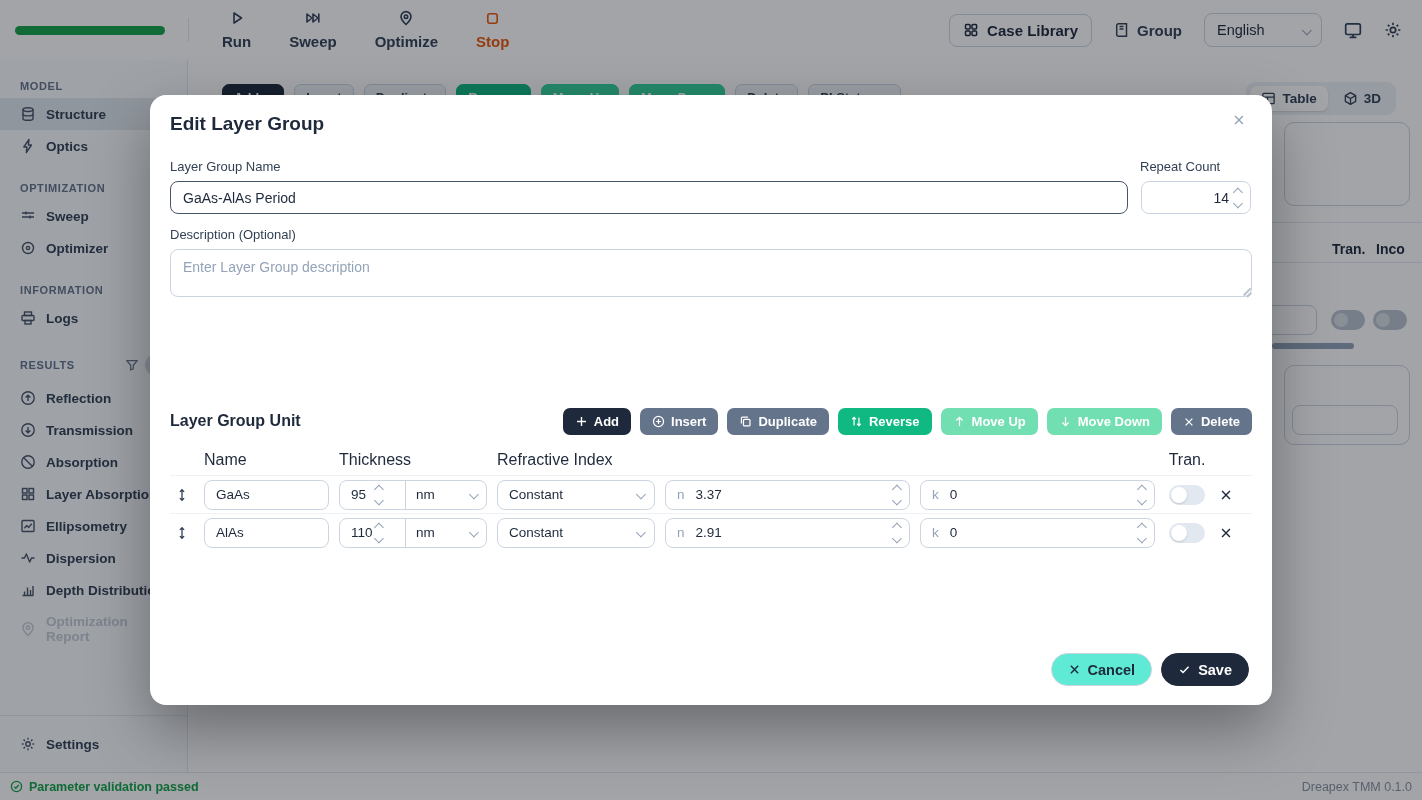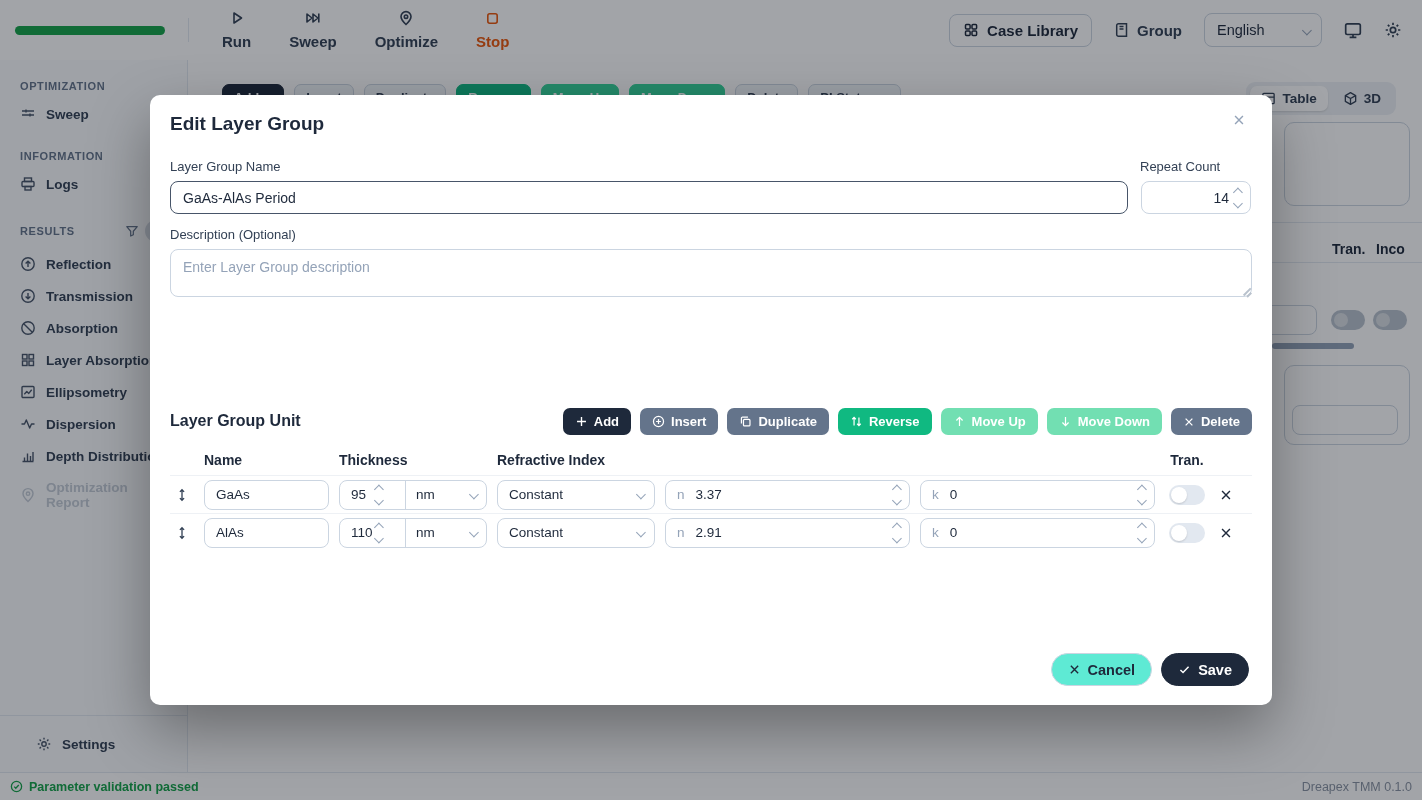--- a/index.html
+++ b/index.html
@@ -23,21 +23,21 @@
   .sidebar { position:absolute; left:0; top:60px; width:188px; height:712px; background:#fbfcfd; border-right:1px solid #e2e8f0; }
   .side-section { margin-top:14px; }
   .side-head { display:flex; align-items:center; padding:6px 20px; font-size:11px; font-weight:700; letter-spacing:.6px; color:#64748b; }
   .side-head .spacer { flex:1; }
   .side-item { display:flex; align-items:center; gap:10px; padding:8px 20px; font-size:13.5px; font-weight:700; color:#334155; cursor:pointer; }
   .side-item.selected { background:#e3e8ee; }
   .side-item.disabled { color:#c3cbd6; }
   .side-item .icon { color:#475569; }
   .side-item.disabled .icon { color:#c3cbd6; }
   .half-toggle { width:22px; height:22px; border-radius:50%; background:#d4dae2; margin-left:6px; }
-  .settings-row { position:absolute; left:0; bottom:0; width:100%; border-top:1px solid #e2e8f0; padding:12px 16px; }
+  .settings-row { position:absolute; left:0; bottom:0; width:100%; border-top:1px solid #e2e8f0; padding:12px 0; }
 
   
   .bg-toolbar { position:absolute; left:222px; top:84px; display:flex; gap:10px; }
   .bg-btn { height:27px; display:flex; align-items:center; gap:6px; padding:0 11px; border-radius:7px; font-size:13px; font-weight:700; color:#334155; background:#f1f5f9; border:1px solid #cbd5e1; }
   .bg-btn.dark { background:#1e293b; border-color:#1e293b; color:#fff; }
   .bg-btn.green { background:#10b981; border-color:#10b981; color:#fff; }
   .bg-btn.lgreen { background:#34d399; border-color:#34d399; color:#fff; }
   .view-toggle { position:absolute; right:26px; top:82px; display:flex; align-items:center; gap:4px; background:#eef1f5; border-radius:9px; padding:4px; }
   .view-opt { display:flex; align-items:center; gap:6px; font-size:13.5px; font-weight:700; color:#334155; padding:5px 11px; border-radius:7px; }
   .view-opt.active { background:#fff; box-shadow:0 1px 2px rgba(0,0,0,.12); }
@@ -49,21 +49,21 @@
   .rpanel-slider { position:absolute; height:6px; border-radius:3px; background:#94a3b8; }
   .rpanel-input { position:absolute; border:1px solid #cbd5e1; border-radius:8px; }
 
   
   .statusbar { position:absolute; left:0; bottom:0; width:1422px; height:28px; background:#fff; border-top:1px solid #e2e8f0; display:flex; align-items:center; justify-content:space-between; padding:0 10px; }
   .status-ok { display:flex; align-items:center; gap:6px; font-size:12.5px; font-weight:700; color:#16a34a; }
   .status-ver { font-size:12.5px; color:#8a94a3; }
 
   
   .overlay { position:absolute; inset:0; background:rgba(10,15,26,0.38); }
-  .modal { position:absolute; left:150px; top:95px; width:1122px; height:610px; background:#fff; border-radius:10px; box-shadow:0 25px 60px rgba(0,0,0,.35); }
+  .modal { position:absolute; left:150px; top:95px; width:1122px; height:610px; background:#fff; border-radius:16px; box-shadow:0 25px 60px rgba(0,0,0,.35); }
   .modal-close { position:absolute; right:26px; top:18px; color:#94a3b8; cursor:pointer; }
   .modal-title { position:absolute; left:20px; top:18px; font-size:19px; font-weight:700; color:#1e293b; }
   .fld-label { position:absolute; font-size:13px; color:#334155; }
   .txt-input { position:absolute; border:1.5px solid #475569; border-radius:8px; height:33px; padding:0 12px; font-size:14px; color:#1e293b; font-family:"Liberation Sans",sans-serif; outline:none; }
   .num-wrap { position:absolute; border:1px solid #cbd5e1; border-radius:8px; height:33px; display:flex; align-items:center; background:#fff; }
   .num-wrap input { border:none; outline:none; width:100%; font-size:14px; color:#1e293b; padding-left:12px; font-family:"Liberation Sans",sans-serif; background:transparent;text-align:right; }
   .spin { display:flex; flex-direction:column; gap:4px; padding:0 10px 0 4px; }
   .chev { width:7px; height:7px; border:solid #94a3b8; border-width:1.5px 1.5px 0 0; }
   .chev.up { transform:rotate(-45deg) translate(1px,1px); }
   .chev.dn { transform:rotate(135deg) translate(-1px,-1px); }
@@ -71,21 +71,21 @@
   .textarea::placeholder { color:#94a3b8; }
   .resize-grip { position:absolute; width:10px; height:10px; }
   .resize-grip::before { content:""; position:absolute; right:0; bottom:3px; width:10px; height:1.5px; background:#b9c2cd; transform:rotate(-45deg); }
   .resize-grip::after { content:""; position:absolute; right:0; bottom:0px; width:6px; height:1.5px; background:#b9c2cd; transform:rotate(-45deg); }
   .unit-title { position:absolute; left:20px; top:317px; font-size:16px; font-weight:700; color:#1e293b; }
   .action-row { position:absolute; right:20px; top:313px; display:flex; gap:9px; }
   .act-btn { height:27px; display:flex; align-items:center; gap:6px; padding:0 12px; border-radius:7px; font-size:13px; font-weight:700; color:#fff; border:none; cursor:pointer; font-family:"Liberation Sans",sans-serif; }
   .act-dark { background:#1e293b; } .act-gray { background:#64748b; } .act-green { background:#10b981; } .act-dgreen { background:#72dfb2; }
 
   .layer-grid { display:grid; grid-template-columns:24px 125px 148px 158px 245px 235px 44px 16px; column-gap:10px; align-items:center; }
-  .lg-header { position:absolute; left:20px; top:352px; width:1082px; height:26px; font-size:14px; font-weight:700; color:#1e293b; }
+  .lg-header { position:absolute; left:20px; top:352px; width:1082px; height:26px; font-size:16px; font-weight:400; color:#1e293b; }
   .lg-rows { position:absolute; left:20px; top:380px; width:1082px; }
   .lg-row { height:38px; border-top:1px solid #eef1f5; }
   .cell-input { border:1px solid #cbd5e1; border-radius:8px; height:30px; display:flex; align-items:center; background:#fff; }
   .cell-input input { border:none; outline:none; width:100%; font-size:13.5px; color:#1e293b; padding-left:11px; font-family:"Liberation Sans",sans-serif; background:transparent; }
   .thick-group { display:flex; border:1px solid #cbd5e1; border-radius:8px; height:30px; overflow:hidden; }
   .thick-num { flex:0 0 66px; display:flex; align-items:center; border-right:1px solid #cbd5e1; }
   .thick-num input { border:none; outline:none; width:34px; font-size:13.5px; color:#1e293b; padding-left:11px; font-family:"Liberation Sans",sans-serif; }
   .unit-sel { flex:1; display:flex; align-items:center; justify-content:space-between; padding:0 10px; font-size:13.5px; color:#1e293b; }
   .fake-select { border:1px solid #cbd5e1; border-radius:8px; height:30px; display:flex; align-items:center; justify-content:space-between; padding:0 11px; font-size:13.5px; color:#1e293b; background:#fff; }
   .nk-prefix { color:#94a3b8; font-size:13.5px; padding-left:11px; }
@@ -179,29 +179,59 @@
           <svg width="18" height="18" viewBox="0 0 16 16" fill="none" stroke="currentColor" stroke-width="1.5">
             <circle cx="8" cy="8" r="2.4"></circle>
             <path d="M8 1.5v2M8 12.5v2M1.5 8h2M12.5 8h2M3.4 3.4l1.4 1.4M11.2 11.2l1.4 1.4M12.6 3.4l-1.4 1.4M4.8 11.2l-1.4 1.4"></path>
           </svg>
         </span>
     </div>
   </div>
 
   <div class="sidebar">
     <div class="side-section">
+      <div class="side-head">MODEL</div>
+      <div class="side-item selected">
+        <span class="icon">
+            <svg width="16" height="16" viewBox="0 0 16 16" fill="none" stroke="currentColor" stroke-width="1.4">
+              <ellipse cx="8" cy="3.6" rx="5" ry="1.9"></ellipse>
+              <path d="M3 3.6v8.8c0 1 2.2 1.9 5 1.9s5-.9 5-1.9V3.6"></path>
+              <path d="M3 8c0 1 2.2 1.9 5 1.9S13 9 13 8"></path>
+            </svg>
+          </span>
+        <span>Structure</span>
+      </div>
+      <div class="side-item">
+        <span class="icon">
+            <svg width="16" height="16" viewBox="0 0 16 16" fill="none" stroke="currentColor" stroke-width="1.4" stroke-linejoin="round">
+              <path d="M9 1.5L3.8 9h3.1l-.6 5.5L11.5 7H8.4L9 1.5z"></path>
+            </svg>
+          </span>
+        <span>Optics</span>
+      </div>
+    </div>
+    <div class="side-section">
       <div class="side-head">OPTIMIZATION</div>
       <div class="side-item">
         <span class="icon">
             <svg width="16" height="16" viewBox="0 0 16 16" fill="none" stroke="currentColor" stroke-width="1.4">
               <path d="M2 5h12M2 9h12"></path>
               <path d="M6 3.4v3.2M10 7.4v3.2"></path>
             </svg>
           </span>
         <span>Sweep</span>
+      </div>
+      <div class="side-item">
+        <span class="icon">
+            <svg width="16" height="16" viewBox="0 0 16 16" fill="none" stroke="currentColor" stroke-width="1.4">
+              <circle cx="8" cy="8" r="5.5"></circle>
+              <circle cx="8" cy="8" r="1.6"></circle>
+            </svg>
+          </span>
+        <span>Optimizer</span>
       </div>
     </div>
     <div class="side-section">
       <div class="side-head">INFORMATION</div>
       <div class="side-item">
         <span class="icon">
             <svg width="16" height="16" viewBox="0 0 16 16" fill="none" stroke="currentColor" stroke-width="1.4">
               <rect x="4.5" y="2" width="7" height="3.5"></rect>
               <rect x="2" y="5.5" width="12" height="5" rx="1"></rect>
               <rect x="5" y="10.5" width="6" height="3.5"></rect>

